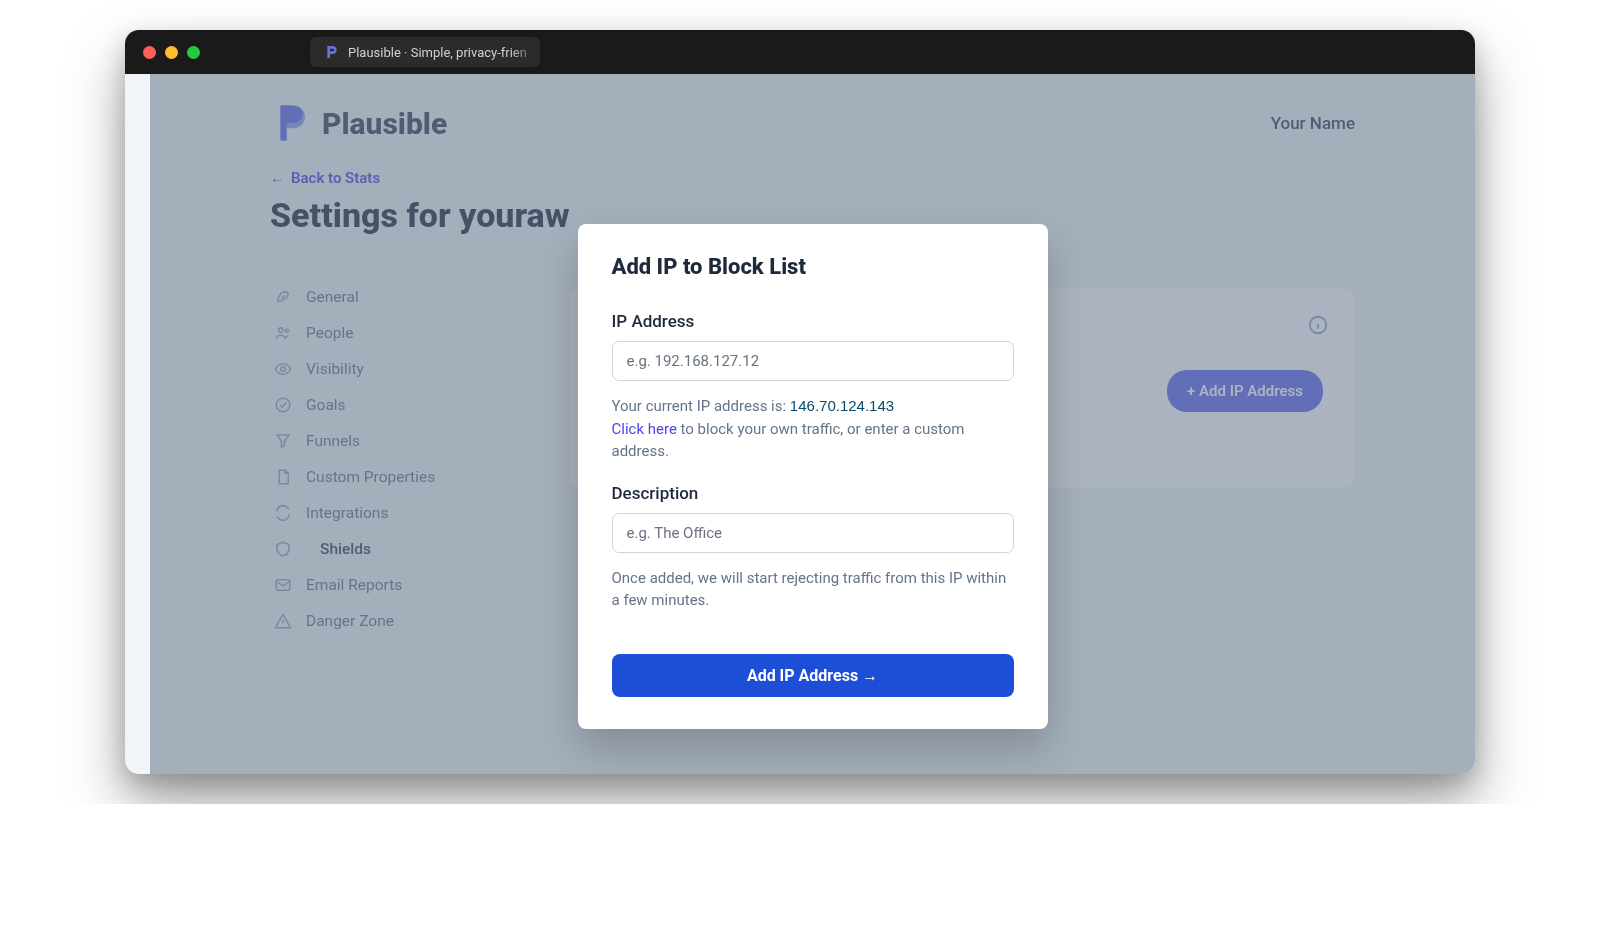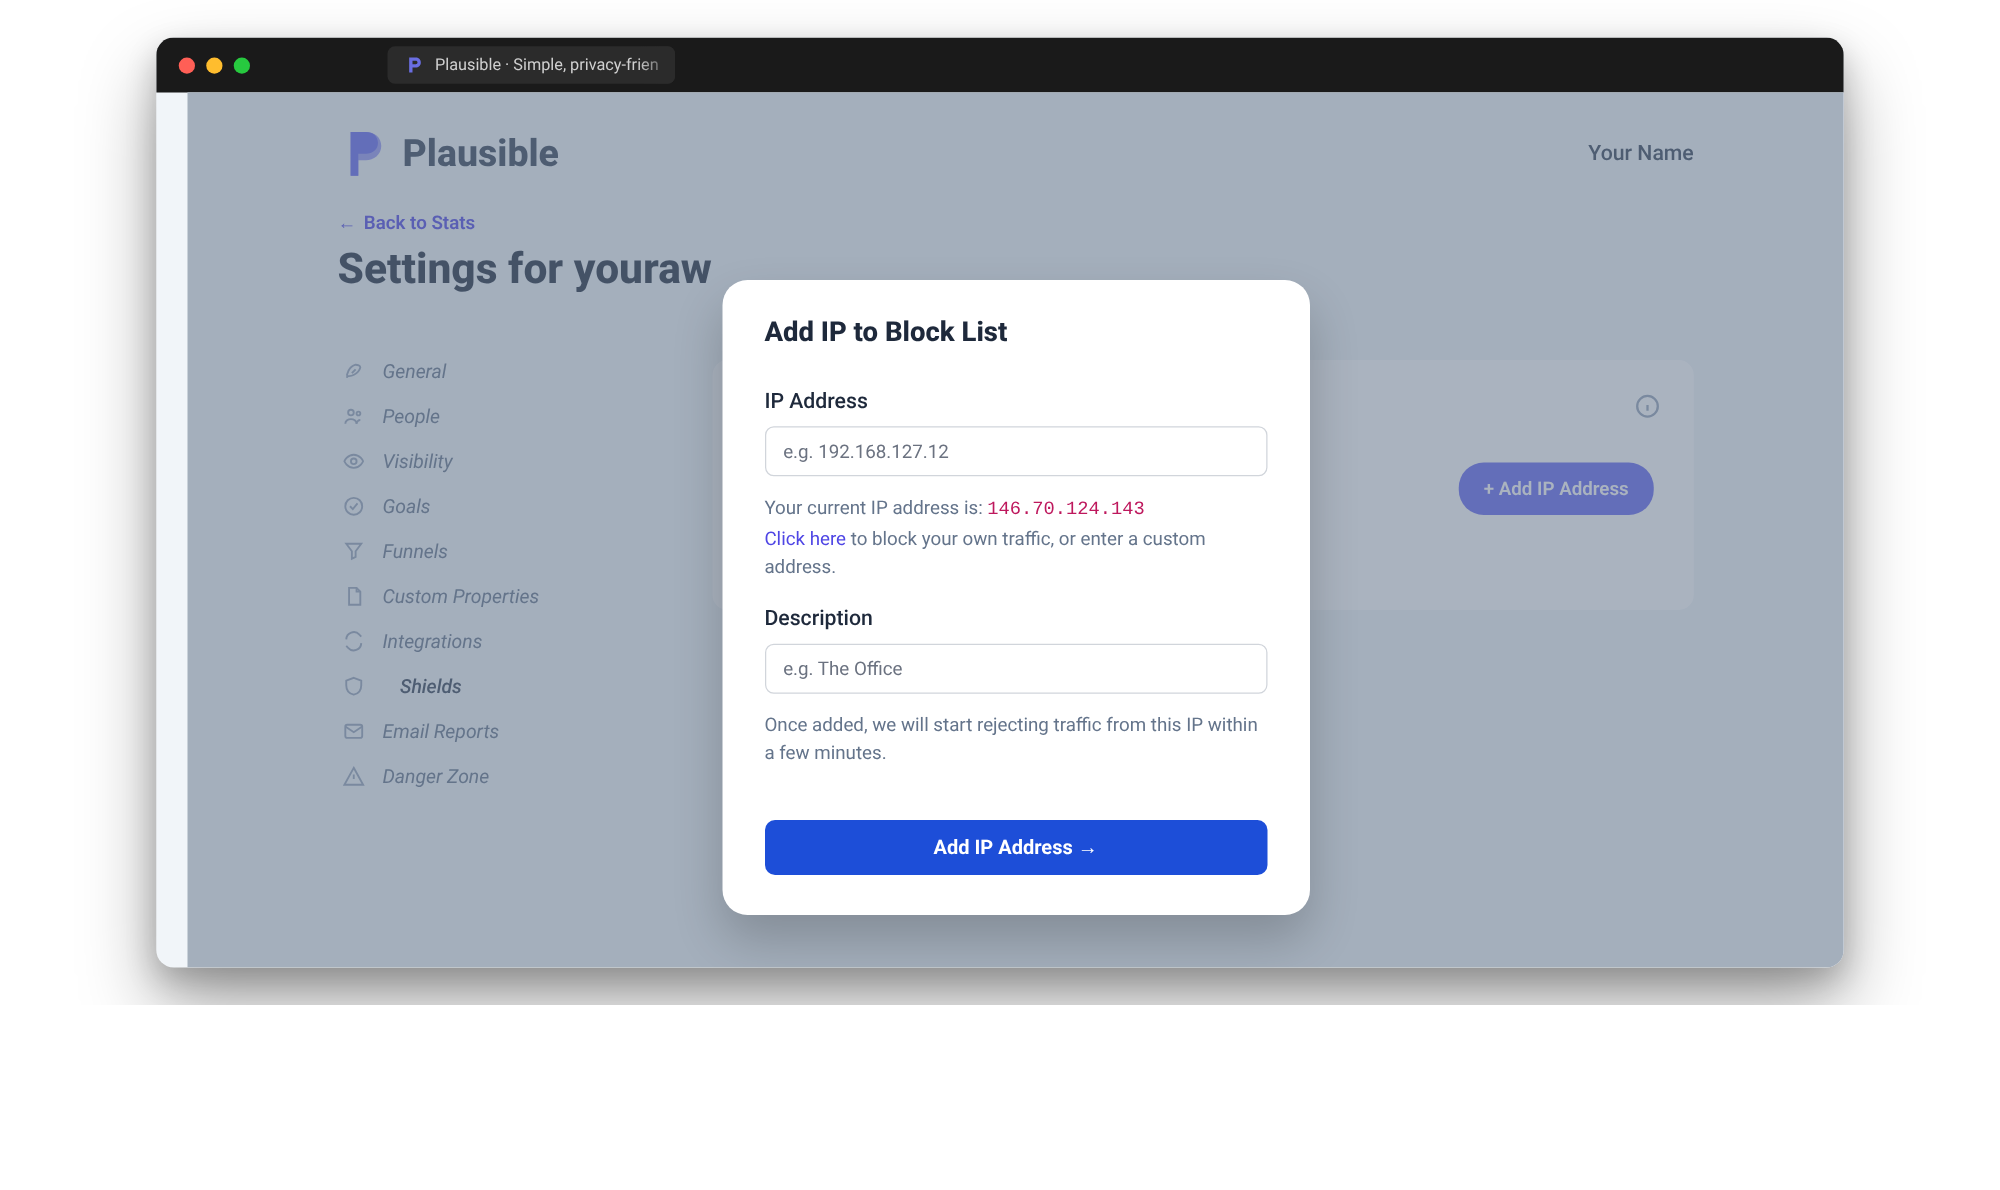--- a/index.html
+++ b/index.html
@@ -136,21 +136,20 @@
       list-style: none;
     }
     .sidebar li {
       display: flex;
       align-items: flex-end;
       gap: 14px;
       padding: 9px 4px;
       color: #64748b;
       font-size: 15.5px;
       cursor: pointer;
-      font-style: italic;
     }
     .sidebar li.active {
       color: #334155;
       font-weight: 500;
       gap: 28px;
     }
     .sidebar .icon { width: 18px; height: 18px; flex-shrink: 0; color: #94a3b8; }
 
     .right-col {
       flex: 1;
@@ -198,21 +197,21 @@
       position: absolute;
       inset: 0;
       background: rgba(100, 116, 139, 0.55);
       display: flex;
       justify-content: center;
       padding-top: 150px;
     }
     .modal {
       width: 470px;
       background: #fff;
-      border-radius: 20px;
+      border-radius: 8px;
       box-shadow: 0 20px 40px rgba(0,0,0,0.2);
       padding: 30px 34px 32px;
       height: fit-content;
     }
     .modal-title {
       font-size: 22px;
       font-weight: 800;
       color: #1e293b;
       margin-bottom: 32px;
     }
@@ -233,22 +232,22 @@
       outline: none;
     }
     .form-input::placeholder { color: #6b7280; }
     .help-text {
       color: #64748b;
       font-size: 15px;
       line-height: 1.5;
       margin-top: 14px;
     }
     .help-text .ip-mono {
-      font-family: Liberation Mono, monospace;
-      color: #be185d;
+      font-family: Liberation Sans, sans-serif;
+      color: #0c4a6e;
     }
     .help-link {
       color: #4f46e5;
       text-decoration: none;
     }
     .form-group.second { margin-top: 20px; }
     .form-group.second .help-text { margin-top: 14px; }
     .btn-primary {
       width: 100%;
       margin-top: 42px;

